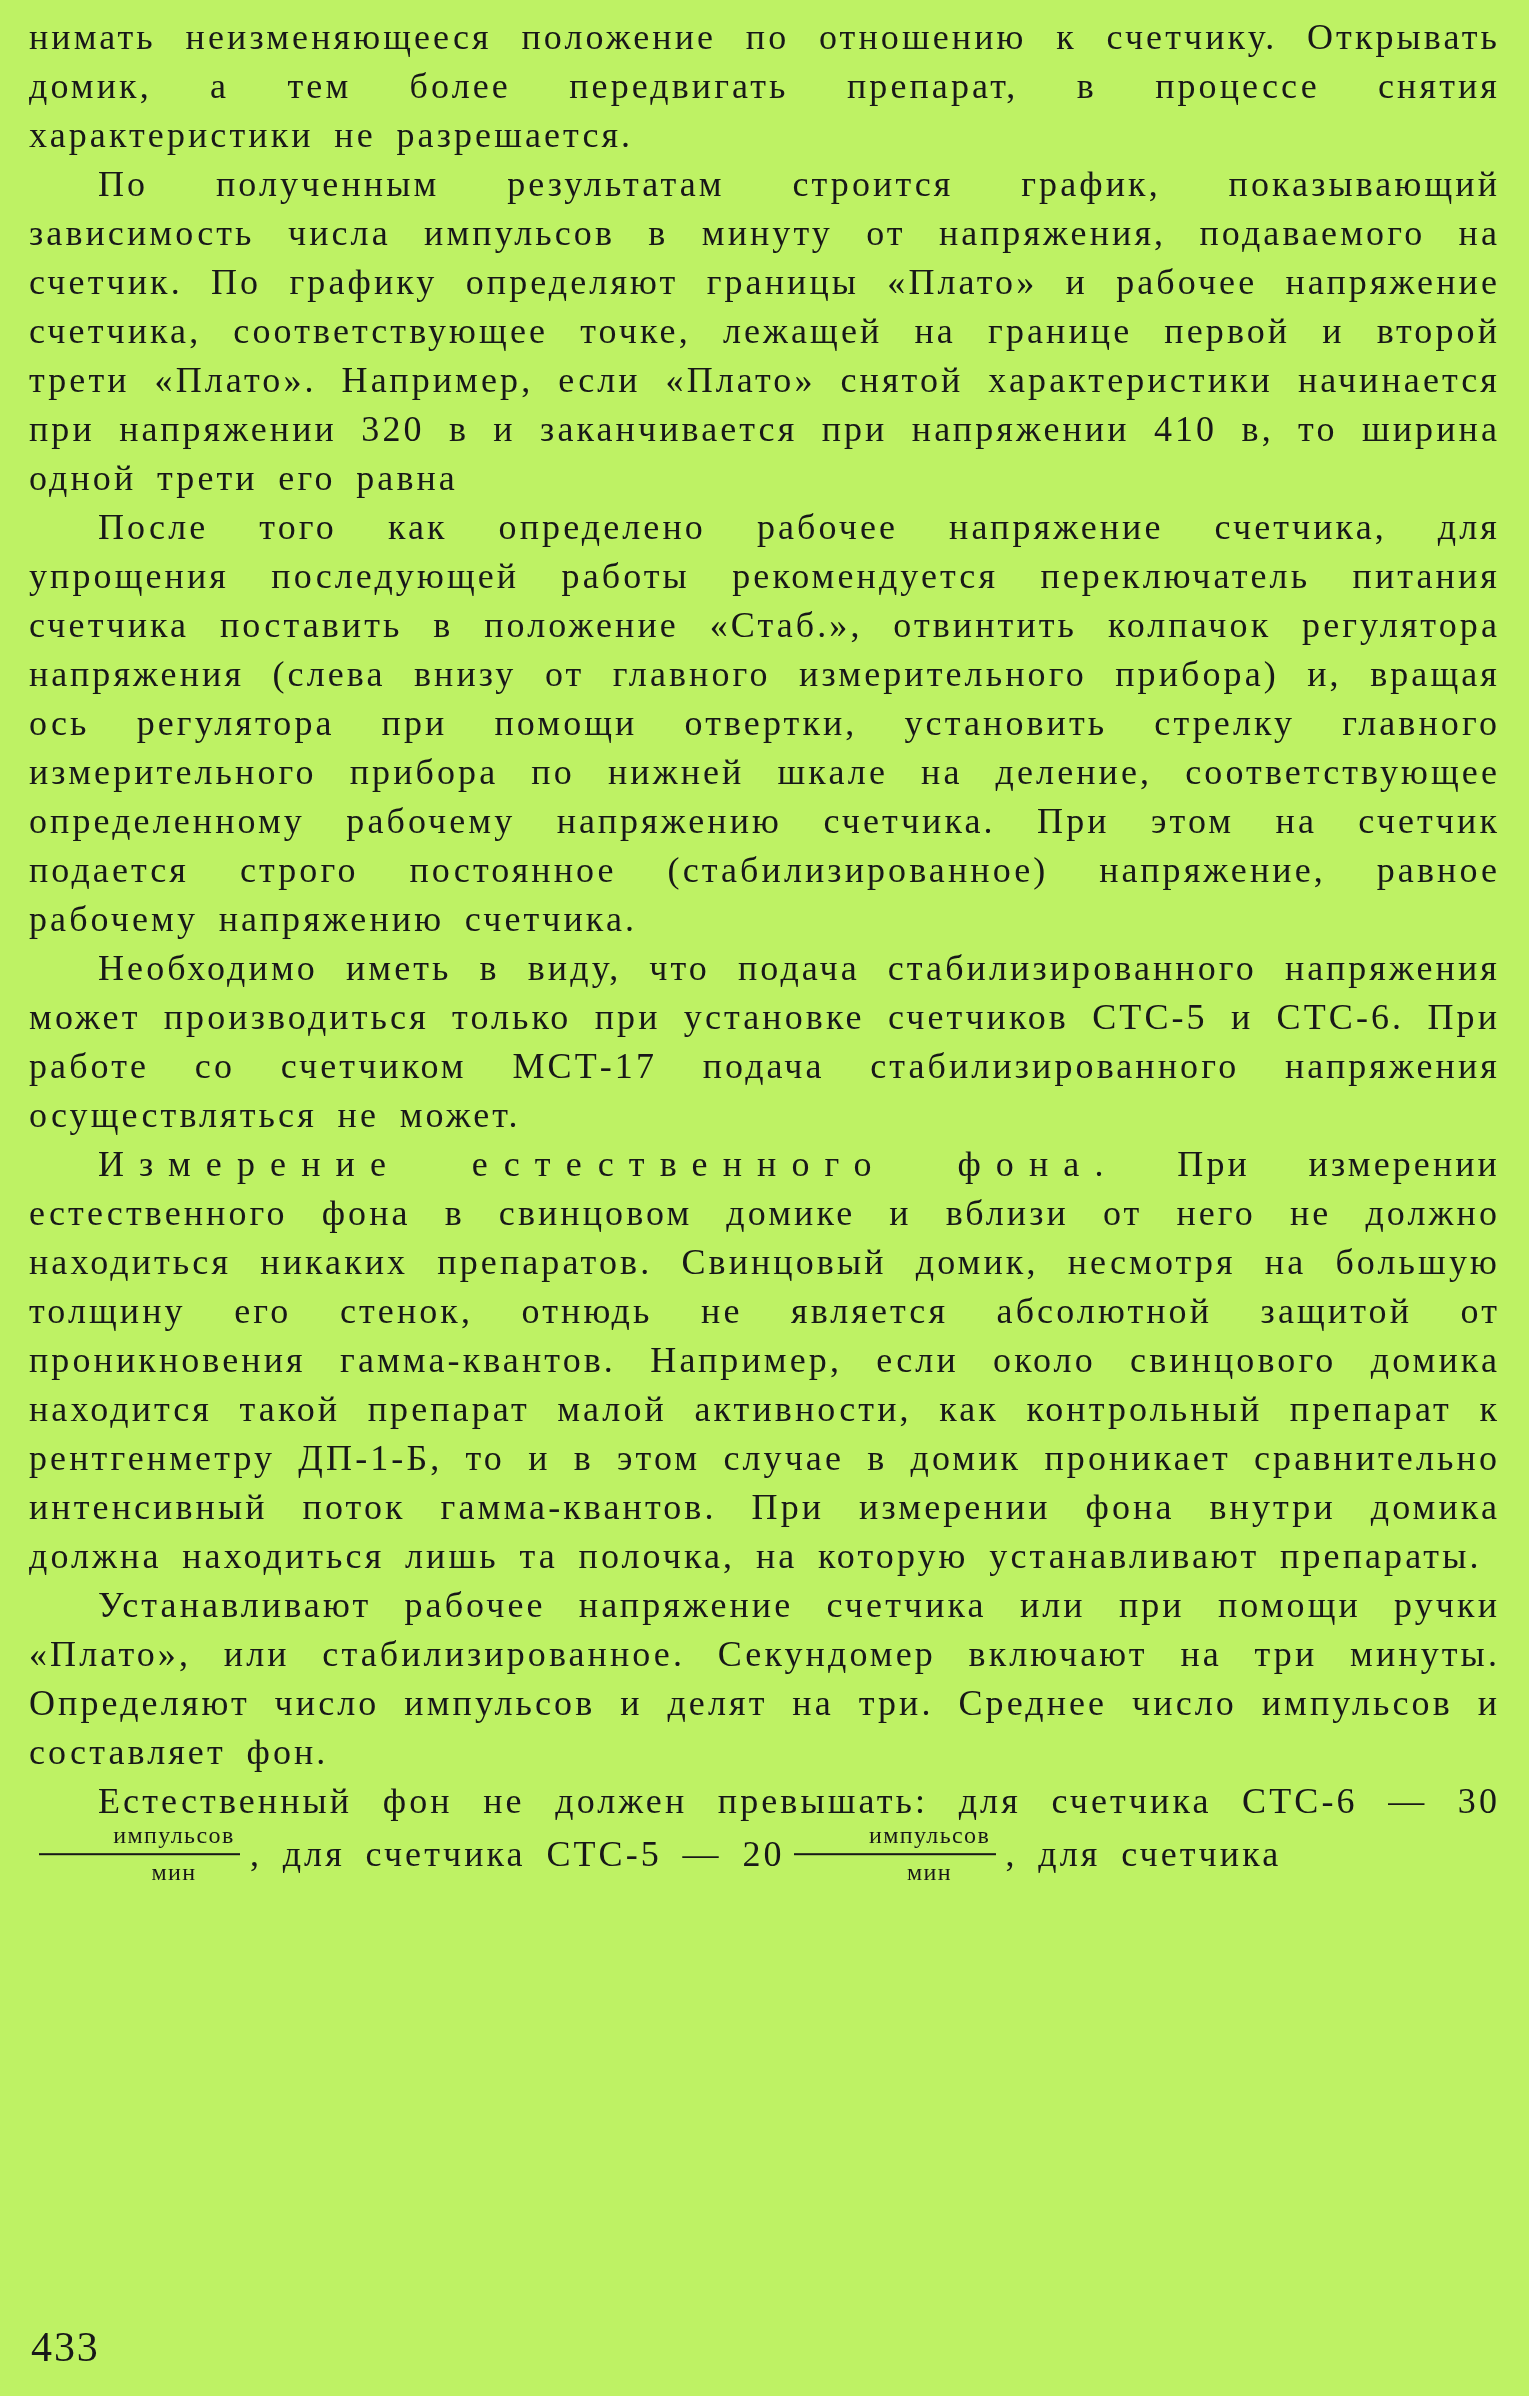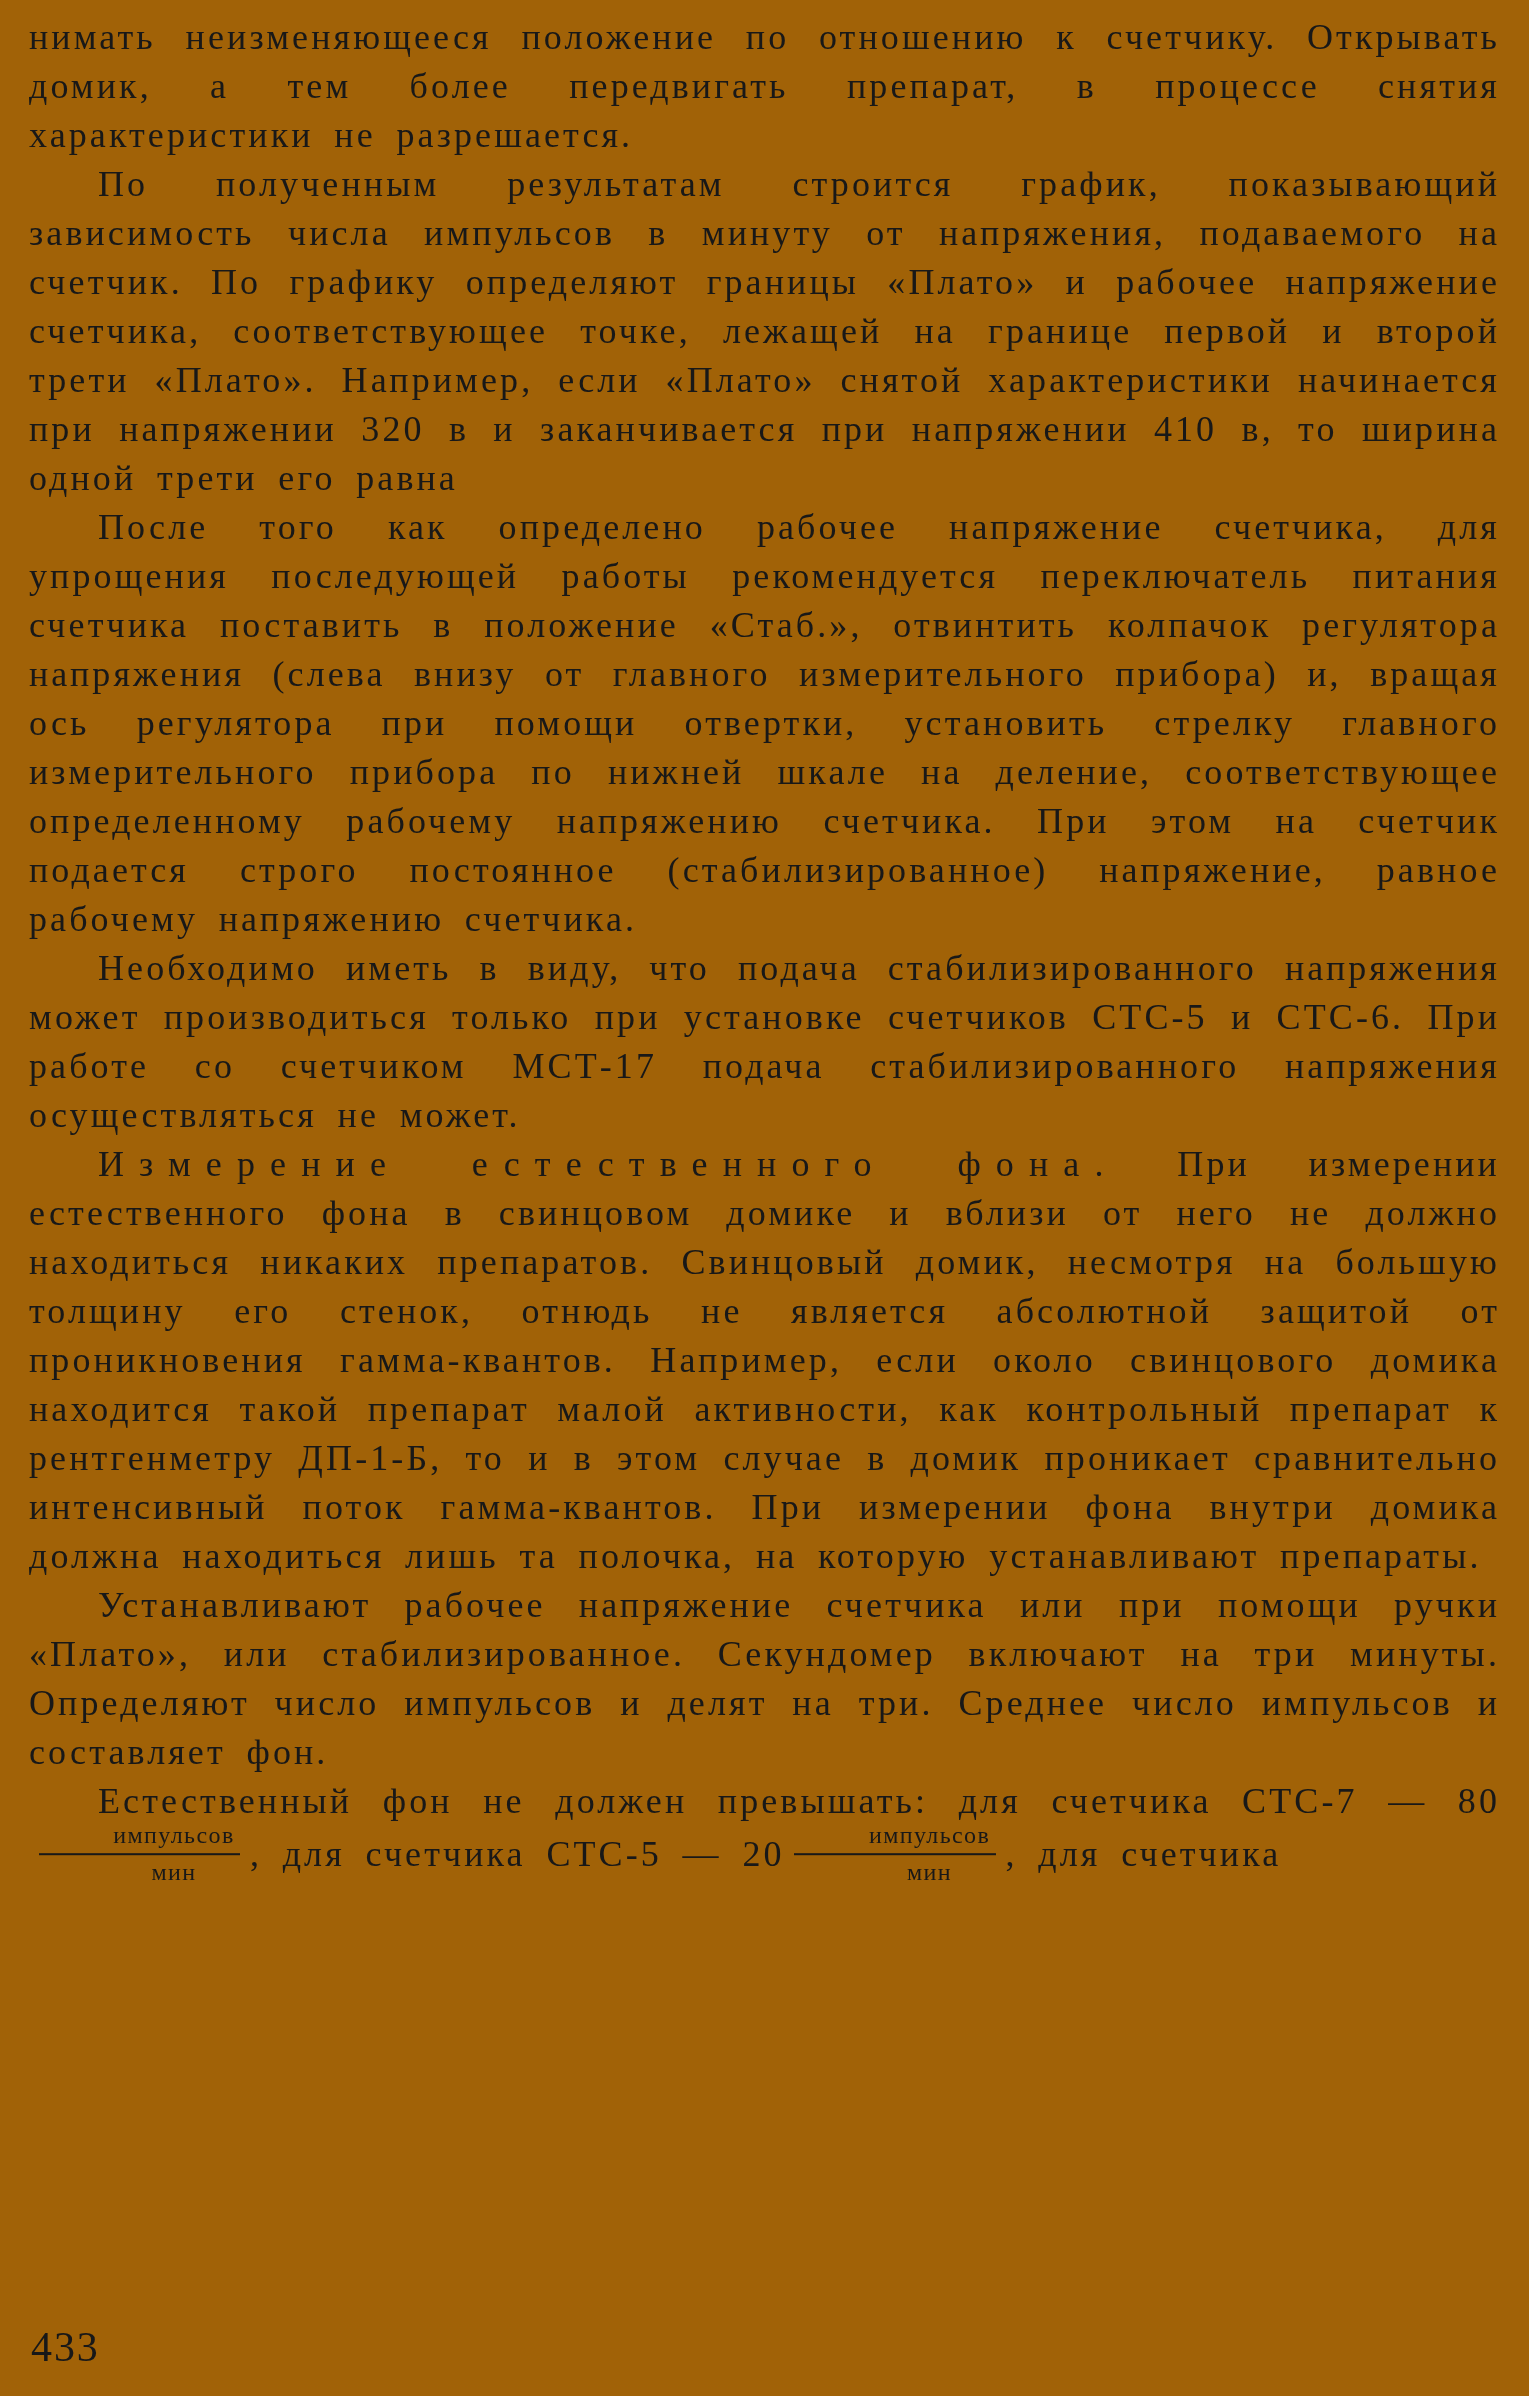--- a/index.html
+++ b/index.html
@@ -6,21 +6,21 @@
     margin: 0;
     padding: 0;
     background: #e9e7e1;
   }
   .page {
     position: relative;
     width: 1529px;
     height: 2396px;
     margin: 0 auto;
     box-sizing: border-box;
-    background: #a16207;
+    background: #bef264;
     color: #181818;
     font-family: "Liberation Serif", "DejaVu Serif", serif;
     padding: 13.4px 29px 0 29px;
     overflow: hidden;
   }
   .para {
     margin: 0;
     font-size: 36px;
     line-height: 49px;
     text-align: justify;
@@ -99,18 +99,18 @@
 
   <p class="para">Необходимо иметь в виду, что подача стабилизированного напряжения может производиться только при установке счетчиков СТС-5 и СТС-6. При работе со счетчиком МСТ-17 подача стабилизированного напряжения осуществляться не может.</p>
 
   <p class="para">
     <span class="sperrung">Измерение естественного фона.</span>
     <span>При измерении естественного фона в свинцовом домике и вблизи от него не должно находиться никаких препаратов. Свинцовый домик, несмотря на большую толщину его стенок, отнюдь не является абсолютной защитой от проникновения гамма-квантов. Например, если около свинцового домика находится такой препарат малой активности, как контрольный препарат к рентгенметру ДП-1-Б, то и в этом случае в домик проникает сравнительно интенсивный поток гамма-квантов. При измерении фона внутри домика должна находиться лишь та полочка, на которую устанавливают препараты.</span>
   </p>
 
   <p class="para">Устанавливают рабочее напряжение счетчика или при помощи ручки «Плато», или стабилизированное. Секундомер включают на три минуты. Определяют число импульсов и делят на три. Среднее число импульсов и составляет фон.</p>
 
-  <p class="para"><span>Естественный фон не должен превышать: для счетчика СТС-7 — 80</span><span class="inline-frac"><span class="num">импульсов</span><span class="den">мин</span></span><span>, для счетчика СТС-5 — 20</span><span class="inline-frac"><span class="num">импульсов</span><span class="den">мин</span></span><span>, для счетчика</span></p>
+  <p class="para"><span>Естественный фон не должен превышать: для счетчика СТС-6 — 30</span><span class="inline-frac"><span class="num">импульсов</span><span class="den">мин</span></span><span>, для счетчика СТС-5 — 20</span><span class="inline-frac"><span class="num">импульсов</span><span class="den">мин</span></span><span>, для счетчика</span></p>
 
   <div class="page-number">433</div>
 
 </div>
 
 
 </body></html>

